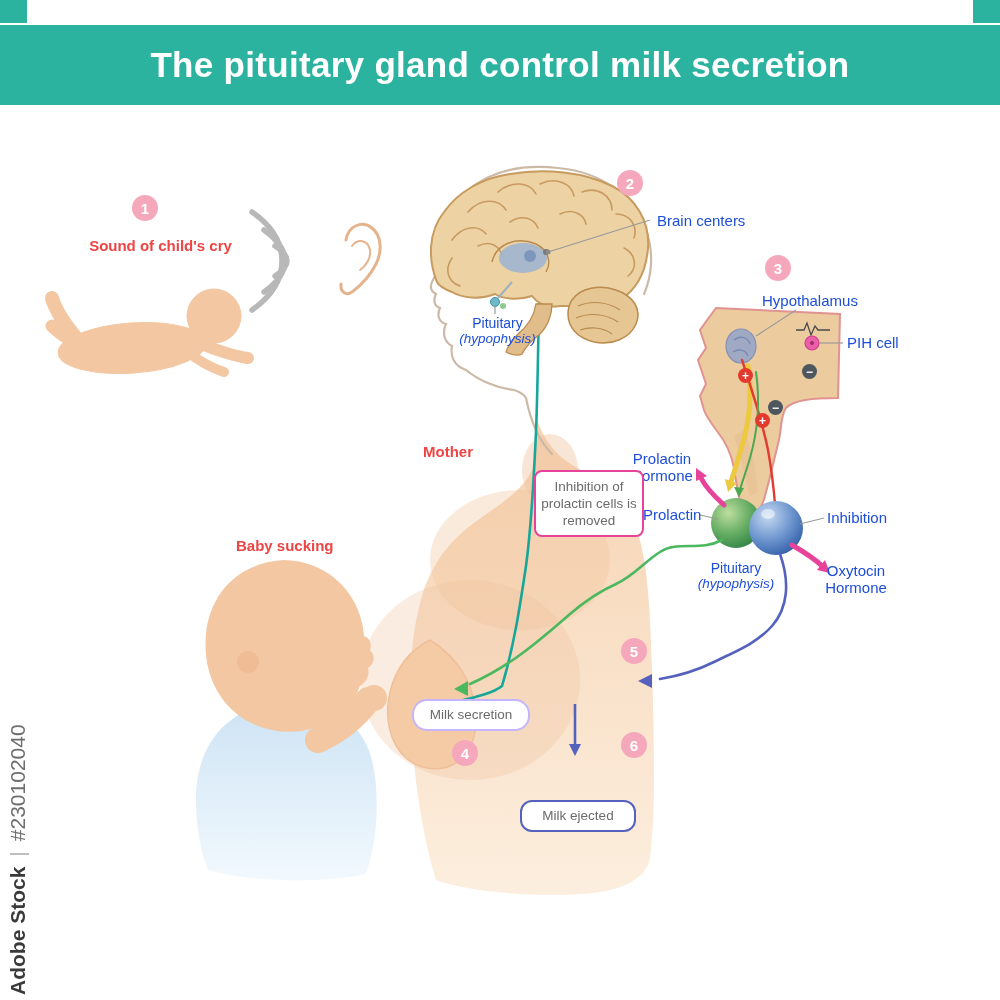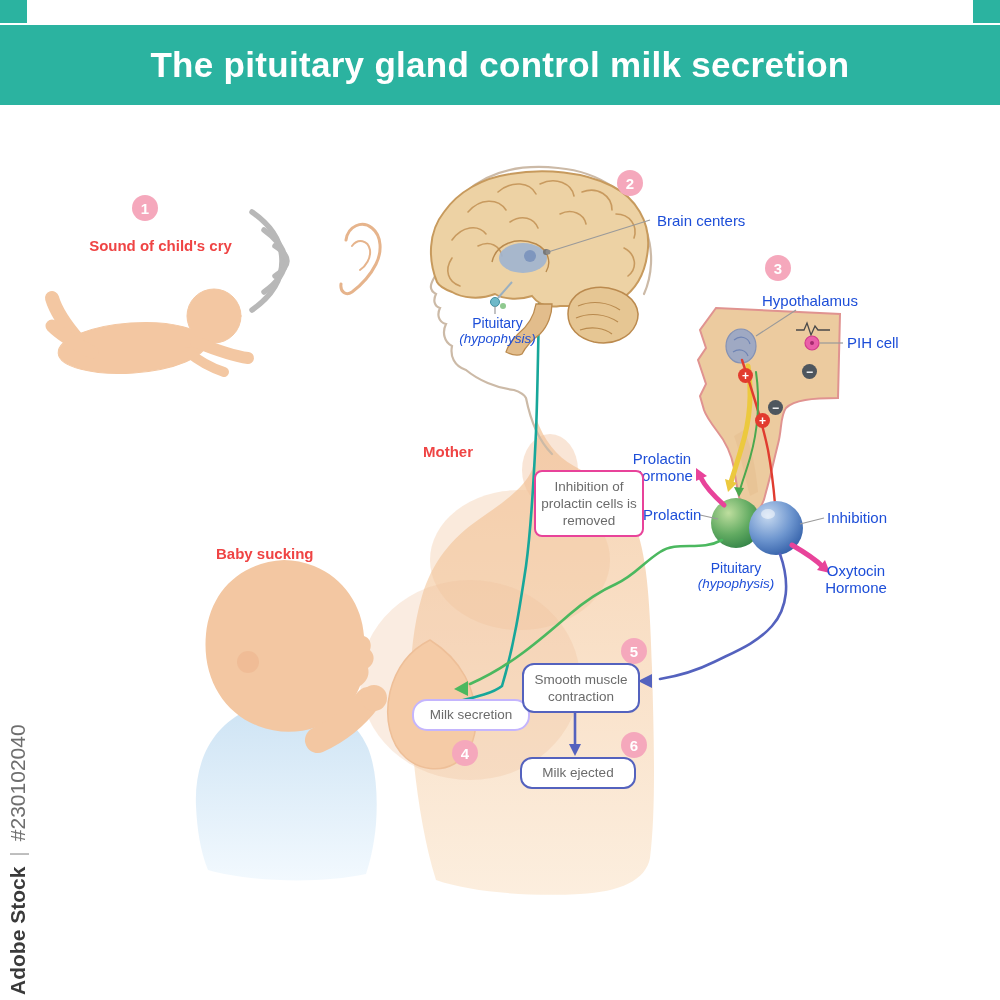--- a/index.html
+++ b/index.html
@@ -228,20 +228,19 @@
   <div class="abs center" style="left:686px;top:560px;width:100px;">
     <div class="lbl" style="font-size:14px;">Pituitary</div>
     <div class="lbl italic" style="font-size:13.5px;">(hypophysis)</div>
   </div>
 
   <div class="abs center" style="left:812px;top:562px;width:88px;">
     <div class="lbl">Oxytocin</div>
     <div class="lbl">Hormone</div>
   </div>
 
-  <div class="abs bold-lbl" style="left:216px;top:537px;margin-top:8px;">Baby sucking</div>
+  <div class="abs bold-lbl" style="left:236px;top:537px;">Baby sucking</div>
 
   <div class="abs box pink two-line" style="left:534px;top:470px;width:98px;">Inhibition of prolactin cells is removed</div>
   <div class="abs box green" style="left:412px;top:699px;width:106px;">Milk secretion</div>
-  <div class="abs box blue two-line" style="left:522px;top:663px;width:106px;">Smooth muscle contraction</div>
-  <div class="abs box blue" style="left:520px;top:757px;width:104px;">Milk ejected</div>
+  <div class="abs box blue" style="left:520px;top:800px;width:104px;">Milk ejected</div>
 
 </div>
 
 </body></html>

